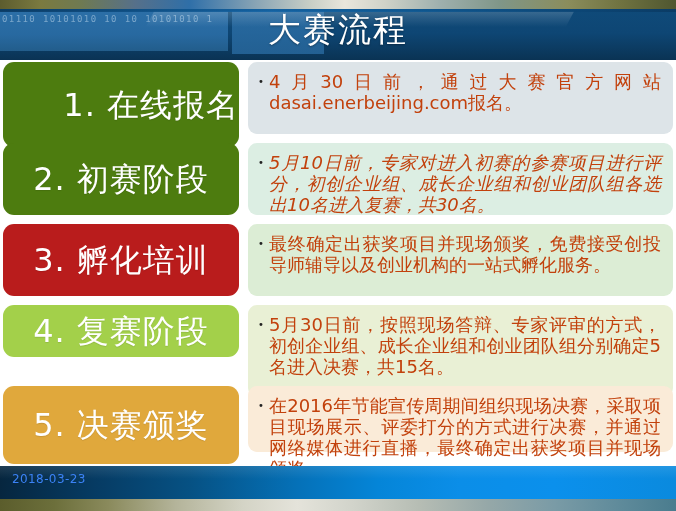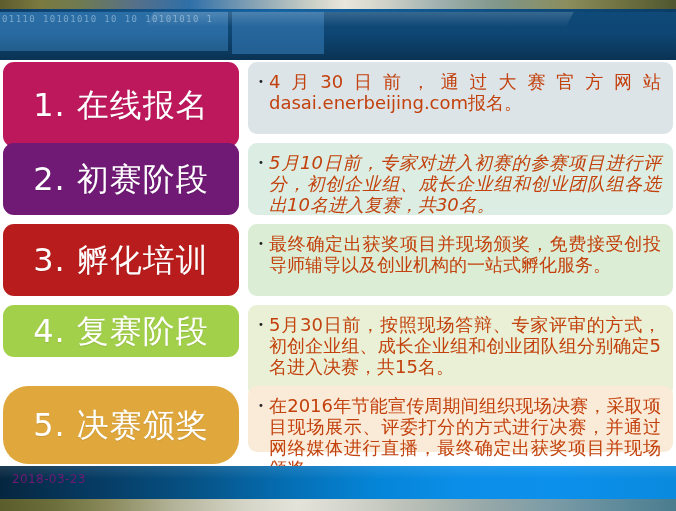--- a/index.html
+++ b/index.html
@@ -180,21 +180,21 @@
   .footer-bar-sheen {
     position: absolute;
     left: 0; top: 0;
     width: 676px; height: 13px;
     background: linear-gradient(180deg, rgba(255,255,255,.10), rgba(255,255,255,0));
   }
   .footer-date {
     position: absolute;
     left: 12px; top: 6px;
     font-size: 12px;
-    color: #701a75;
+    color: #3b82f6;
     letter-spacing: .4px;
     white-space: nowrap;
   }
   .footer-strip {
     position: absolute;
     left: 0; top: 33px;
     width: 676px; height: 12px;
     background: linear-gradient(90deg,
       #5b5d2c 0%, #6c6f3b 8%, #8a8a5c 16%, #b4b49a 26%,
       #d4d4c6 36%, #e4e3da 44%, #d2d4cb 52%, #b6bdb4 62%,
@@ -206,35 +206,36 @@
 
 <div id="slide">
 
   <div class="header">
     <div class="hdr-panel-a"></div>
     <div class="hdr-panel-b"></div>
     <div class="hdr-binary-left">01110   10101010   10 10 10101010 1</div>
     <div class="hdr-sheen"></div>
     <div class="header-strip"></div>
     <div class="header-strip2"></div>
+    <div class="header-title">大赛流程</div>
   </div>
 
   <div class="rows">
 
     <div class="row" style="top:0px;">
-      <div class="pill" style="height: 85px; background: #be185d;">
+      <div class="pill" style="height: 85px; background: #4d7c0f; justify-content: flex-end;">
         <span>1. 在线报名</span>
       </div>
       <div class="panel" style="height: 72px; background: rgb(221, 228, 232);">
         <div class="bullet-line">4月30日前，通过大赛官方网站dasai.enerbeijing.com报名。</div>
       </div>
     </div>
 
     <div class="row" style="top:81px;">
-      <div class="pill" style="height: 72px; background: #701a75;">
+      <div class="pill" style="height: 72px; background: #4d7c0f;">
         <span>2. 初赛阶段</span>
       </div>
       <div class="panel" style="height: 72px; background: rgb(220, 238, 227); font-style: italic;">
         <div class="bullet-line">5月10日前，专家对进入初赛的参赛项目进行评分，初创企业组、成长企业组和创业团队组各选出10名进入复赛，共30名。</div>
       </div>
     </div>
 
     <div class="row" style="top:162px;">
       <div class="pill" style="height: 72px; background: #b91c1c;">
         <span>3. 孵化培训</span>
@@ -247,21 +248,21 @@
     <div class="row" style="top:243px;">
       <div class="pill" style="height: 52px; background: rgb(163, 208, 74);">
         <span>4. 复赛阶段</span>
       </div>
       <div class="panel" style="height: 92px; background: rgb(233, 240, 213);">
         <div class="bullet-line">5月30日前，按照现场答辩、专家评审的方式，初创企业组、成长企业组和创业团队组分别确定5名进入决赛，共15名。</div>
       </div>
     </div>
 
     <div class="row" style="top:324px;">
-      <div class="pill" style="height: 78px; background: rgb(224, 168, 60); border-radius: 25px;">
+      <div class="pill" style="height: 78px; background: rgb(224, 168, 60);">
         <span>5. 决赛颁奖</span>
       </div>
       <div class="panel" style="height: 66px; background: rgb(250, 235, 216);">
         <div class="bullet-line">在2016年节能宣传周期间组织现场决赛，采取项目现场展示、评委打分的方式进行决赛，并通过网络媒体进行直播，最终确定出获奖项目并现场颁奖。</div>
       </div>
     </div>
 
   </div>
 
   <div class="footer">

